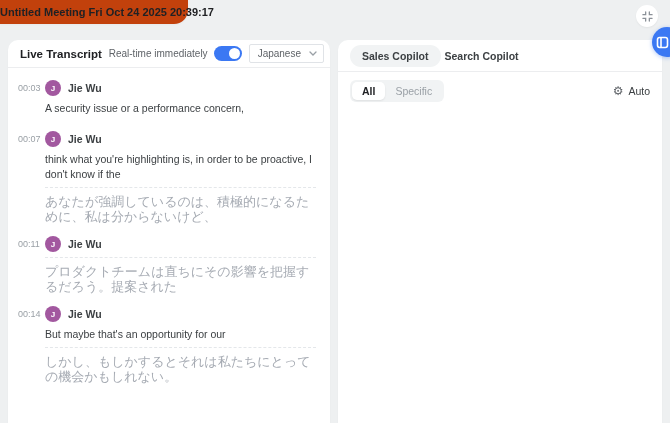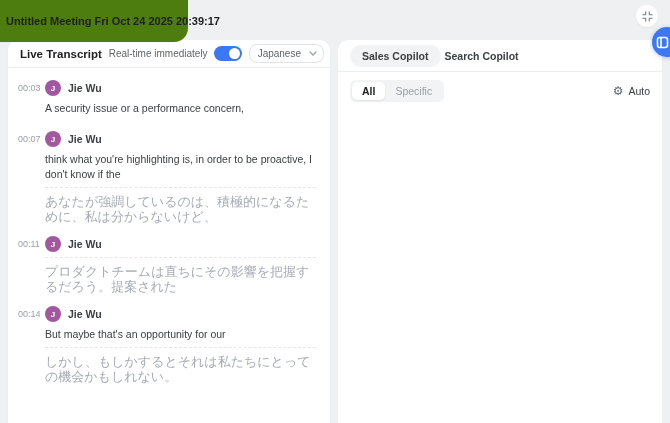--- a/index.html
+++ b/index.html
@@ -8,25 +8,25 @@
     position: relative;
     overflow: hidden;
     background: #eef0f1;
     font-family: "Liberation Sans", "DejaVu Sans", sans-serif;
     color: #3c4043;
   }
 
   
   .top-tab {
     position: absolute; left: 0; top: 0;
-    width: 188px; height: 42px;
-    background: #4d7c0f;
+    width: 188px; height: 24px;
+    background: #c2410c;
     border-radius: 0 0 14px 0;
     display: flex; align-items: center;
-    padding-left: 6px;
+    padding-left: 0;
     box-shadow: 0 1px 2px rgba(0,0,0,0.03);
     z-index: 3;
   }
   .top-tab .title { font-size: 11px; font-weight: 700; color: #202124; white-space: nowrap; }
 
   .expand-btn {
     position: absolute; right: 12px; top: 5px;
     width: 22px; height: 22px; border-radius: 50%;
     background: #ffffff;
     display: flex; align-items: center; justify-content: center;
@@ -65,21 +65,21 @@
   .toggle {
     width: 28px; height: 15px; border-radius: 8px;
     background: #3b78f3; position: relative; flex: none; cursor: pointer;
   }
   .toggle .knob {
     position: absolute; right: 2px; top: 2px;
     width: 11px; height: 11px; border-radius: 50%; background: #fff;
   }
   .lang-select {
     margin-left: 7px; flex: none;
-    border: 1px solid #e0e3e7; border-radius: 8px;
+    border: 1px solid #e0e3e7; border-radius: 2px;
     padding: 3px 6px 3px 8px;
     display: flex; align-items: center; gap: 8px;
     font-size: 10px; color: #5f6368; cursor: pointer; background: #fff;
   }
 
   
   .entries { padding: 12px 14px 0 10px; overflow: hidden; }
   .entry { display: flex; margin-bottom: 10px; }
   .entry .ts { width: 27px; flex: none; font-size: 9px; color: #9aa0a6; padding-top: 3px; }
   .entry .body { flex: 1; min-width: 0; }

